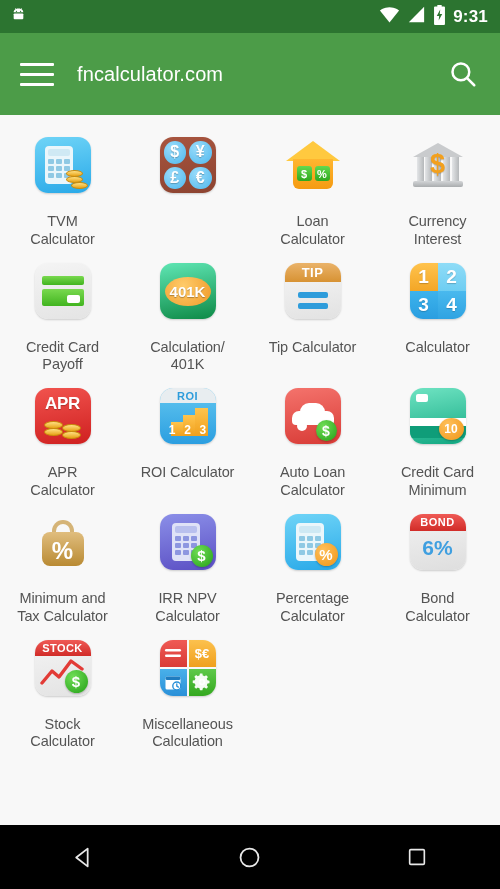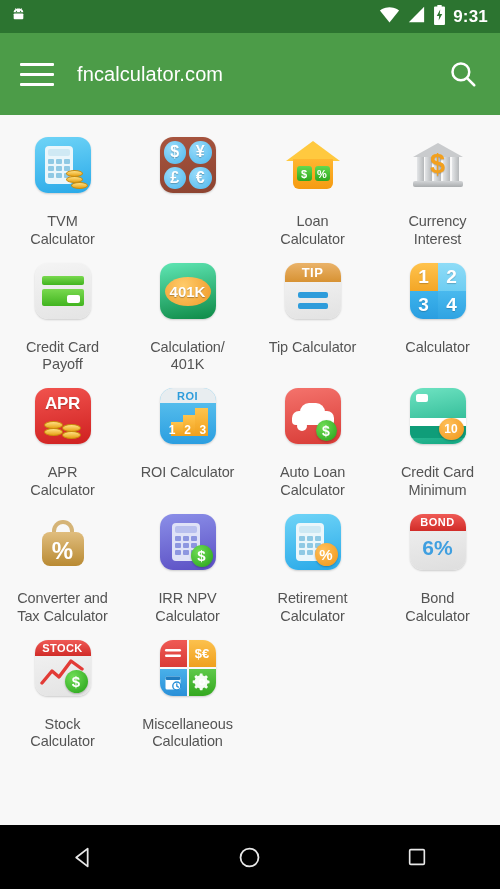--- a/index.html
+++ b/index.html
@@ -388,21 +388,21 @@
 
       <div class="cell">
         <div class="icon-wrap">
           <div class="sq">
             <div class="bag-handle"></div>
             <div class="bag-body"></div>
             <div class="bag-pct">%</div>
           </div>
         </div>
         <div class="label">
-          <span>Converter and</span><br><span>Tax Calculator</span>
+          <span>Minimum and</span><br><span>Tax Calculator</span>
         </div>
       </div>
 
       <div class="cell">
         <div class="icon-wrap">
           <div class="sq ic-irr shadow">
             <div style="position:absolute;left:12px;top:9px;width:28px;height:38px;background:#dfe2f7;border-radius:4px;"></div>
             <div style="position:absolute;left:15px;top:12px;width:22px;height:7px;background:#b9c0ee;border-radius:2px;"></div>
             <div class="kp" style="left:15px;top:22px;grid-template-columns:repeat(3,6px);grid-template-rows:repeat(3,5px);">
               <i style="background:#8d96e0"></i>
@@ -436,21 +436,21 @@
                 <i style="background:#8fc9e4"></i>
                 <i style="background:#8fc9e4"></i>
               <i style="background:#8fc9e4"></i>
                 <i style="background:#8fc9e4"></i>
                 <i style="background:#8fc9e4"></i>
             </div>
             <div class="badge-circ" style="right:3px;bottom:4px;width:23px;height:23px;background:radial-gradient(circle at 35% 30%,#ffc05a,#ef9517);font-size:15px;">%</div>
           </div>
         </div>
         <div class="label">
-          <span>Retirement</span><br><span>Calculator</span>
+          <span>Percentage</span><br><span>Calculator</span>
         </div>
       </div>
 
       <div class="cell">
         <div class="icon-wrap">
           <div class="sq ic-bond shadow">
             <div class="bond-head">BOND</div>
             <div class="bond-val">6%</div>
           </div>
         </div>

